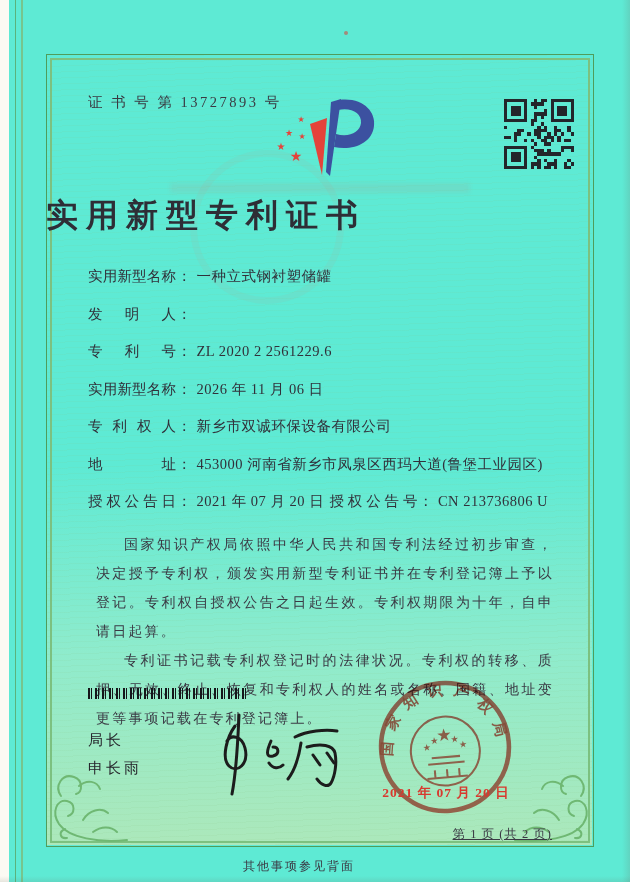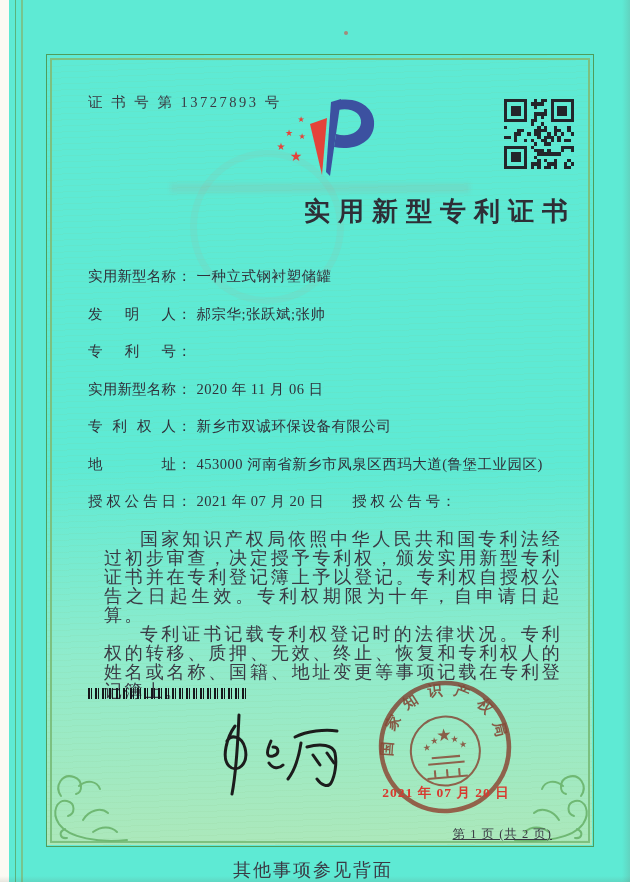--- a/index.html
+++ b/index.html
@@ -37,58 +37,58 @@
     pointer-events:none;}
 
   .flourish{position:absolute;width:82px;height:78px;}
   .flourish.bl{left:49px;top:766px;}
   .flourish.br{left:511px;top:766px;transform:scaleX(-1);}
 
   
   .certno{position:absolute;left:88px;top:93px;font-size:14.5px;letter-spacing:2.5px;color:#3a3a42;}
   .logo{position:absolute;left:246px;top:86px;width:134px;height:95px;}
   .qr{position:absolute;left:504px;top:99px;width:70px;height:70px;}
-  .title{position:absolute;left:46px;top:194px;width:530px;text-align:right;
-    font-size:26px;font-weight:600;letter-spacing:8px;color:#2e2e36;}
+  .title{position:absolute;left:46px;top:194px;width:530px;text-align:left;
+    font-size:32px;font-weight:600;letter-spacing:8px;color:#2e2e36;}
 
   
   .fields{position:absolute;left:88px;top:265px;width:460px;display:flex;flex-direction:column;gap:15.5px;
     font-size:14.5px;line-height:22px;}
   .frow{white-space:nowrap;display:flex;align-items:baseline;}
   .fgroup{display:flex;align-items:flex-start;}
   .flabel{display:inline-block;width:88px;text-align:justify;text-align-last:justify;color:#31313a;}
   .fcolon{margin:0 5px 0 1px;}
   .fvalue{letter-spacing:.5px;}
   .grant-gap{width:28px;}
 
   
-  .paras{position:absolute;left:104px;top:530px;width:458px;
-    font-size:18px;letter-spacing:2.2px;line-height:19px;text-align:justify;color:#3a3a44;}
+  .paras{position:absolute;left:96px;top:530px;width:458px;
+    font-size:14px;letter-spacing:2.2px;line-height:29px;text-align:justify;color:#3a3a44;}
   .paras p{margin:0;text-indent:2em;}
 
   
   .barcode{position:absolute;left:88px;top:688px;width:158px;height:11px;
     background:repeating-linear-gradient(90deg,
       #15161a 0 2px,transparent 2px 3px,
       #15161a 3px 4px,transparent 4px 7px,
       #15161a 7px 9px,transparent 9px 10px,
       #15161a 10px 11px,transparent 11px 14px);}
   .signer{position:absolute;left:88px;top:731px;font-size:15px;letter-spacing:3px;color:#26262c;}
   .signer div{margin-bottom:9px;}
   .signature{position:absolute;left:183px;top:706px;width:165px;height:102px;}
 
   .seal{position:absolute;left:374px;top:676px;width:142px;height:142px;
     transform:rotate(-5deg);mix-blend-mode:multiply;opacity:.88;}
   .sealdate{position:absolute;left:370px;top:784px;width:152px;text-align:center;
     font-size:13.5px;letter-spacing:1px;color:#d8392e;font-weight:600;}
 
   .pagefoot{position:absolute;left:46px;top:826px;width:506px;text-align:right;
     font-size:12.5px;letter-spacing:1px;color:#3a3a44;text-decoration:underline;}
-  .backnote{position:absolute;left:60px;top:858px;width:506px;text-align:center;
-    font-size:18px;letter-spacing:2px;color:#3a3a44;}
+  .backnote{position:absolute;left:46px;top:858px;width:506px;text-align:center;
+    font-size:12px;letter-spacing:2px;color:#3a3a44;}
 </style>
 </head>
 <body>
 
 <div class="page">
 
   <div class="scan-left-strip"></div>
   <div class="edge-line"></div>
   <div class="ghost-ring"></div>
   <div class="ghost-bar"></div>
@@ -257,30 +257,30 @@
 
   <div class="fields">
     <div class="frow">
       <span class="flabel">实用新型名称</span>
         <span class="fcolon">：</span>
         <span class="fvalue">一种立式钢衬塑储罐</span>
     </div>
     <div class="frow">
       <span class="flabel">发明人</span>
         <span class="fcolon">：</span>
-        <span class="fvalue">郝宗华;张跃斌;张帅</span>
     </div>
     <div class="frow">
       <span class="flabel">专利号</span>
         <span class="fcolon">：</span>
+        <span class="fvalue">ZL 2020 2 2561229.6</span>
     </div>
     <div class="frow">
       <span class="flabel">实用新型名称</span>
         <span class="fcolon">：</span>
-        <span class="fvalue">2020 年 11 月 06 日</span>
+        <span class="fvalue">2026 年 11 月 06 日</span>
     </div>
     <div class="frow">
       <span class="flabel">专利权人</span>
         <span class="fcolon">：</span>
         <span class="fvalue">新乡市双诚环保设备有限公司</span>
     </div>
     <div class="frow">
       <span class="flabel">地址</span>
         <span class="fcolon">：</span>
         <span class="fvalue">453000 河南省新乡市凤泉区西玛大道(鲁堡工业园区)</span>
@@ -288,31 +288,36 @@
     <div class="frow">
       <span class="fgroup">
         <span class="flabel">授权公告日</span>
           <span class="fcolon">：</span>
           <span class="fvalue">2021 年 07 月 20 日</span>
       </span>
       <span class="grant-gap"></span>
       <span class="fgroup">
         <span class="flabel">授权公告号</span>
           <span class="fcolon">：</span>
+          <span class="fvalue">CN 213736806 U</span>
       </span>
     </div>
   </div>
 
   <div class="paras">
     <p>国家知识产权局依照中华人民共和国专利法经过初步审查，决定授予专利权，颁发实用新型专利证书并在专利登记簿上予以登记。专利权自授权公告之日起生效。专利权期限为十年，自申请日起算。</p>
     <p>专利证书记载专利权登记时的法律状况。专利权的转移、质押、无效、终止、恢复和专利权人的姓名或名称、国籍、地址变更等事项记载在专利登记簿上。</p>
   </div>
 
   <div class="barcode"></div>
 
+  <div class="signer">
+    <div>局长</div>
+    <div>申长雨</div>
+  </div>
 
   <svg class="signature" viewBox="0 0 165 102">
     <g fill="none" stroke="#1c1c1c" stroke-width="3" stroke-linecap="round" stroke-linejoin="round">
       <path d="M52,20 C44,31 38,52 46,60 C54,68 66,58 62,42 C59,30 48,28 44,35"></path>
       <path d="M56,9 C55,30 54,62 49,88"></path>
       <path d="M88,35 C84,44 82,52 90,50 C97,48 96,41 90,41"></path>
       <path d="M86,57 C90,63 96,63 100,59"></path>
       <path d="M112,31 C124,25 142,23 154,25"></path>
       <path d="M118,37 C116,50 112,64 105,73"></path>
       <path d="M124,41 C138,37 150,39 152,47 C154,57 152,70 148,77 C145,82 138,79 134,73"></path>

